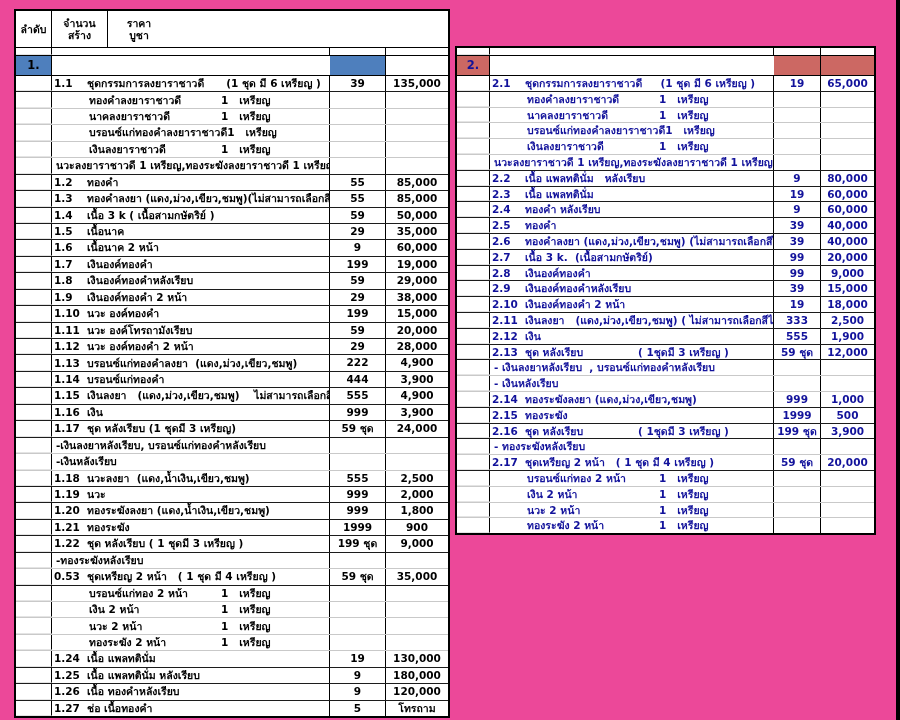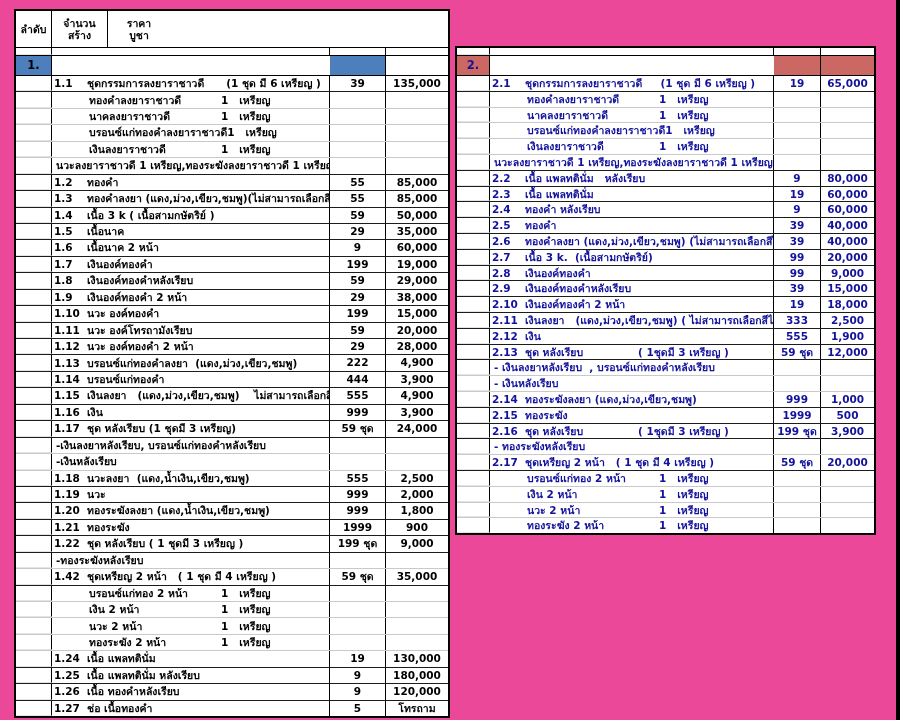--- a/index.html
+++ b/index.html
@@ -271,21 +271,21 @@
           <div class="cell c-price">9,000</div>
         </div>
         <div class="row subflush">
           <div class="cell c-no"></div>
           <div class="cell c-item"><div class="row-label">-ทองระฆังหลังเรียบ</div></div>
           <div class="cell c-qty"></div>
           <div class="cell c-price"></div>
         </div>
         <div class="row main">
           <div class="cell c-no"></div>
-          <div class="cell c-item"><div class="row-no">1.42</div><div class="row-label">ชุดเหรียญ 2 หน้า   ( 1 ชุด มี 4 เหรียญ )</div></div>
+          <div class="cell c-item"><div class="row-no">0.53</div><div class="row-label">ชุดเหรียญ 2 หน้า   ( 1 ชุด มี 4 เหรียญ )</div></div>
           <div class="cell c-qty">59 ชุด</div>
           <div class="cell c-price">35,000</div>
         </div>
         <div class="row sub">
           <div class="cell c-no"></div>
           <div class="cell c-item"><div class="row-label">บรอนซ์แก่ทอง 2 หน้า</div><div class="row-count">1   เหรียญ</div></div>
           <div class="cell c-qty"></div>
           <div class="cell c-price"></div>
         </div>
         <div class="row sub">

